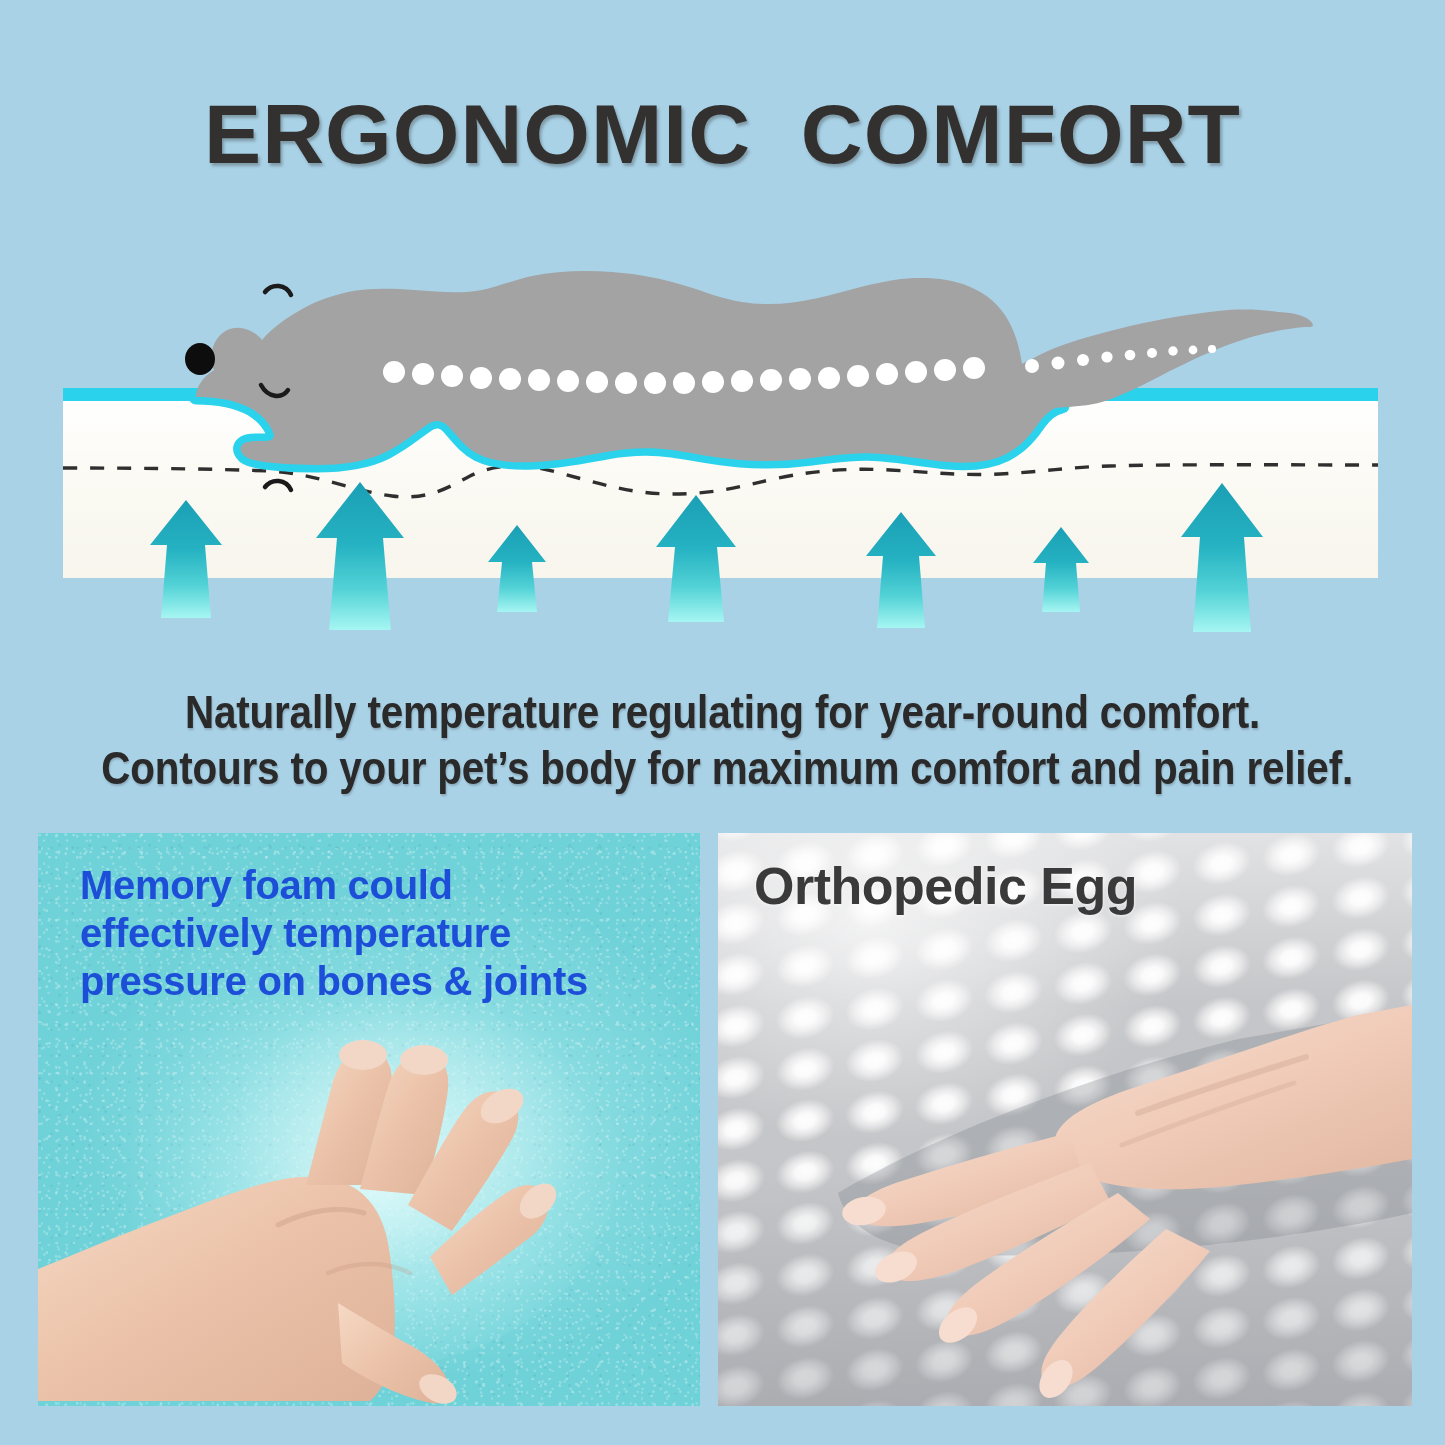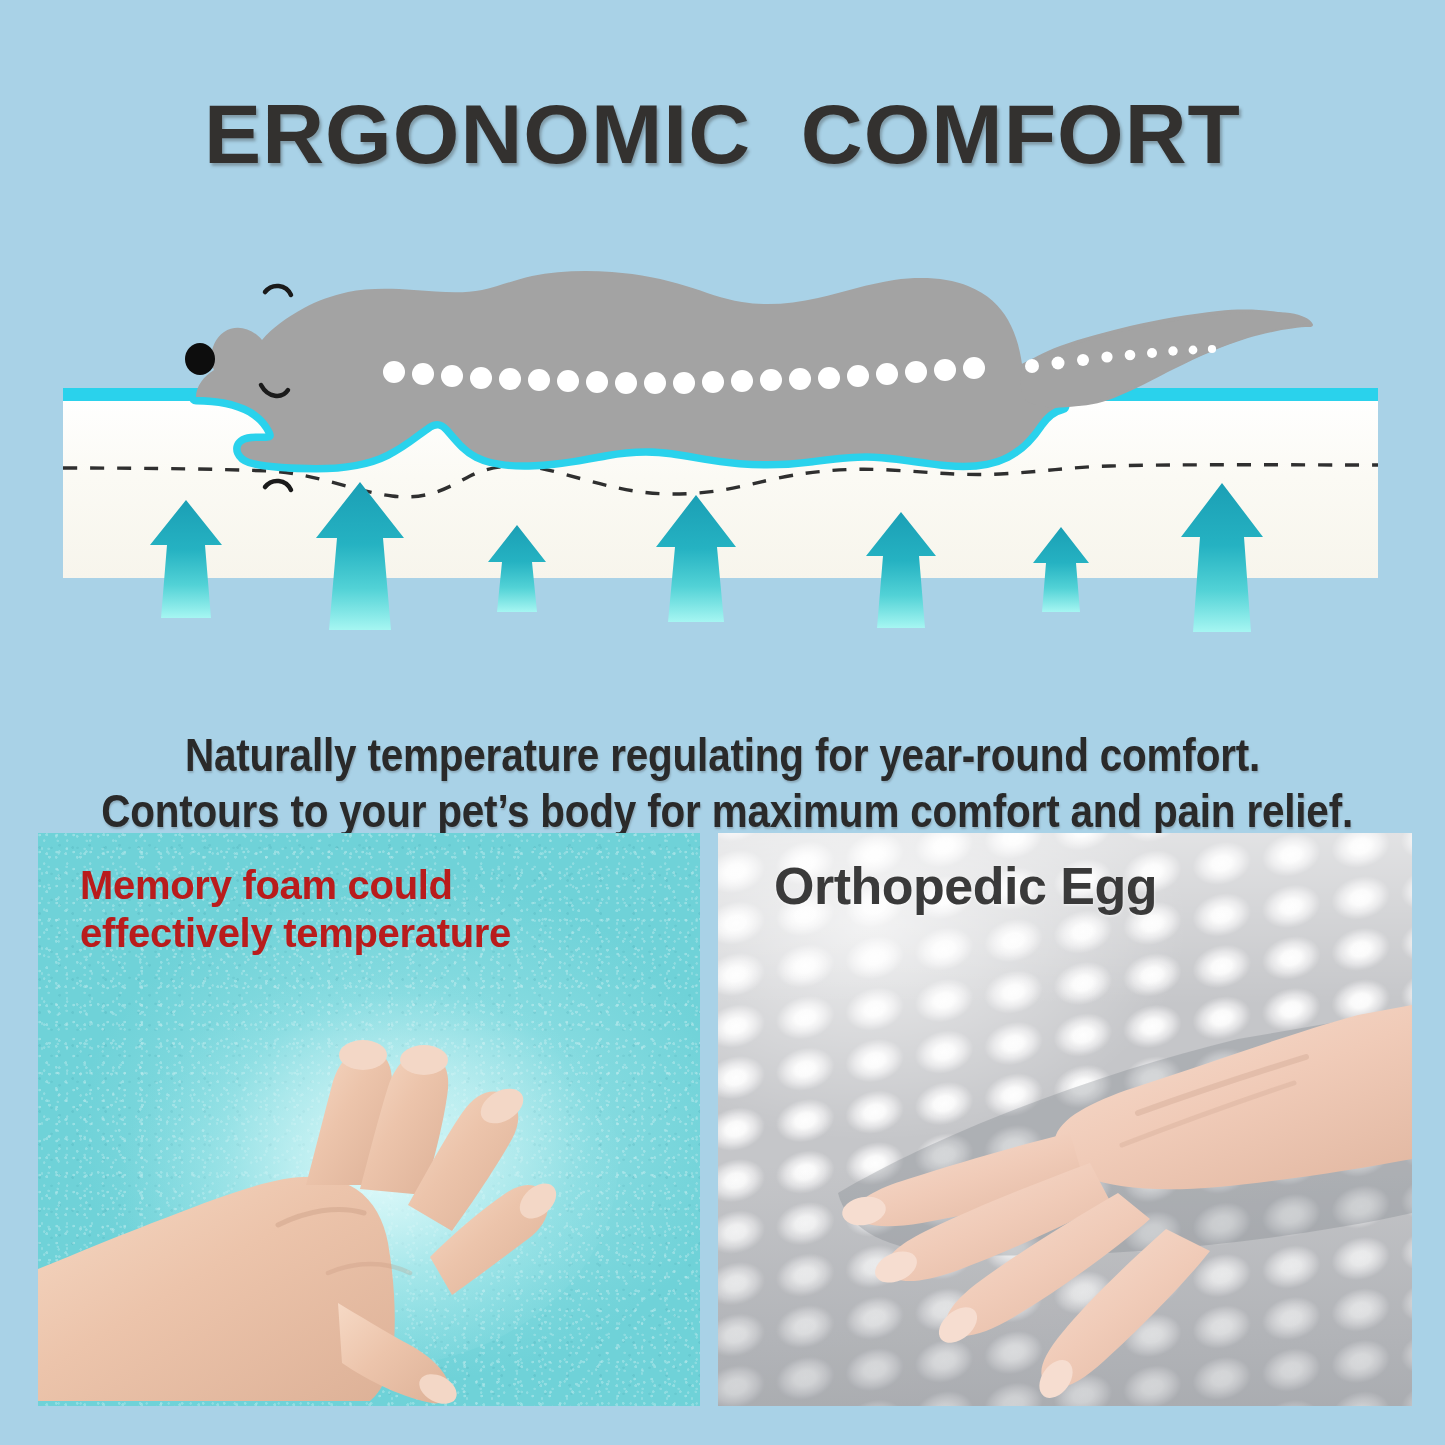--- a/index.html
+++ b/index.html
@@ -26,21 +26,21 @@
     white-space:pre;
   }
 
   
   .diagram{position:absolute;left:0;top:200px;width:1445px;height:460px;}
   .diagram svg{display:block;}
 
   
   .subtitle{
     position:absolute;left:0;top:684px;width:1445px;
-    text-align:center;color:#2a2a2a;margin-top:43px;
+    text-align:center;color:#2a2a2a;
   }
   .subtitle .line{
     display:block;
     font-size:47px;
     line-height:56px;
     font-weight:bold;
     transform:scaleX(.86);
     letter-spacing:-.2px;
     text-shadow:1px 2px 2px rgba(90,100,110,.35);
     white-space:nowrap;
@@ -74,21 +74,21 @@
       radial-gradient(circle at 94% 93%, rgba(255,255,255,.42) 0 1px, transparent 1.5px),
       radial-gradient(circle at 5% 44%, rgba(0,90,110,.18) 0 1.1px, transparent 1.6px),
       radial-gradient(circle at 52% 57%, rgba(0,90,110,.14) 0 1px, transparent 1.5px),
       radial-gradient(circle at 72% 41%, rgba(0,90,110,.16) 0 1.1px, transparent 1.6px);
     background-size:17px 17px,23px 23px,19px 19px,29px 29px,21px 21px,
                     25px 25px,31px 31px,18px 18px,27px 27px,22px 22px,
                     33px 33px,26px 26px,30px 30px;
   }
   .panel-left .panel-caption{
     position:absolute;left:42px;top:28px;
-    color:#b91c1c;font-size:40px;line-height:48px;font-weight:bold;
+    color:#1d4ed8;font-size:40px;line-height:48px;font-weight:bold;
     letter-spacing:-.3px;
   }
 
   
   .egg-base{
     position:absolute;inset:0;
     background:linear-gradient(152deg,#f4f4f4 0%,#e9e9ea 38%,#dedede 70%,#cfcfd1 100%);
   }
   .egg-bumps{
     position:absolute;inset:-40px;
@@ -101,21 +101,21 @@
     transform:skewY(-7deg) scale(1.12);
   }
   .egg-shade{
     position:absolute;inset:0;
     background:
       linear-gradient(180deg, rgba(255,255,255,.5) 0%, rgba(255,255,255,0) 30%),
       linear-gradient(0deg, rgba(120,125,132,.34) 0%, rgba(120,125,132,0) 42%),
       radial-gradient(ellipse 440px 300px at 22% 16%, rgba(255,255,255,.72), rgba(255,255,255,0) 72%);
   }
   .panel-right .panel-caption{
-    position:absolute;left:56px;top:22px;
+    position:absolute;left:36px;top:22px;
     color:#3a3a3a;font-size:52px;line-height:62px;font-weight:bold;
     letter-spacing:-.5px;
     text-shadow:0 1px 3px rgba(255,255,255,.7);
   }
   .hand{position:absolute;}
 </style>
 </head>
 <body>
 
 <div class="stage">
@@ -373,20 +373,21 @@
                  C 368,566 330,548 304,530 Z" fill="url(#skinL)"></path>
         <ellipse cx="400" cy="556" rx="20" ry="13" fill="#f3d7c6" transform="rotate(28 400 556)"></ellipse>
 
         <path d="M240,392 C 268,378 300,372 326,380" fill="none" stroke="rgba(190,145,120,.33)" stroke-width="5" stroke-linecap="round"></path>
         <path d="M290,440 C 318,428 348,428 372,440" fill="none" stroke="rgba(190,145,120,.25)" stroke-width="4.5" stroke-linecap="round"></path>
       </svg>
 
       <div class="panel-caption">
         <div>Memory foam could</div>
         <div>effectively temperature</div>
+        <div>pressure on bones &amp; joints</div>
       </div>
     </div>
 
     <div class="panel panel-right">
       <div class="egg-base"></div>
       <div class="egg-bumps"></div>
       <div class="egg-shade"></div>
 
       <svg class="hand" width="694" height="573" viewBox="0 0 694 573" style="left:0;top:0;">
         <defs>

